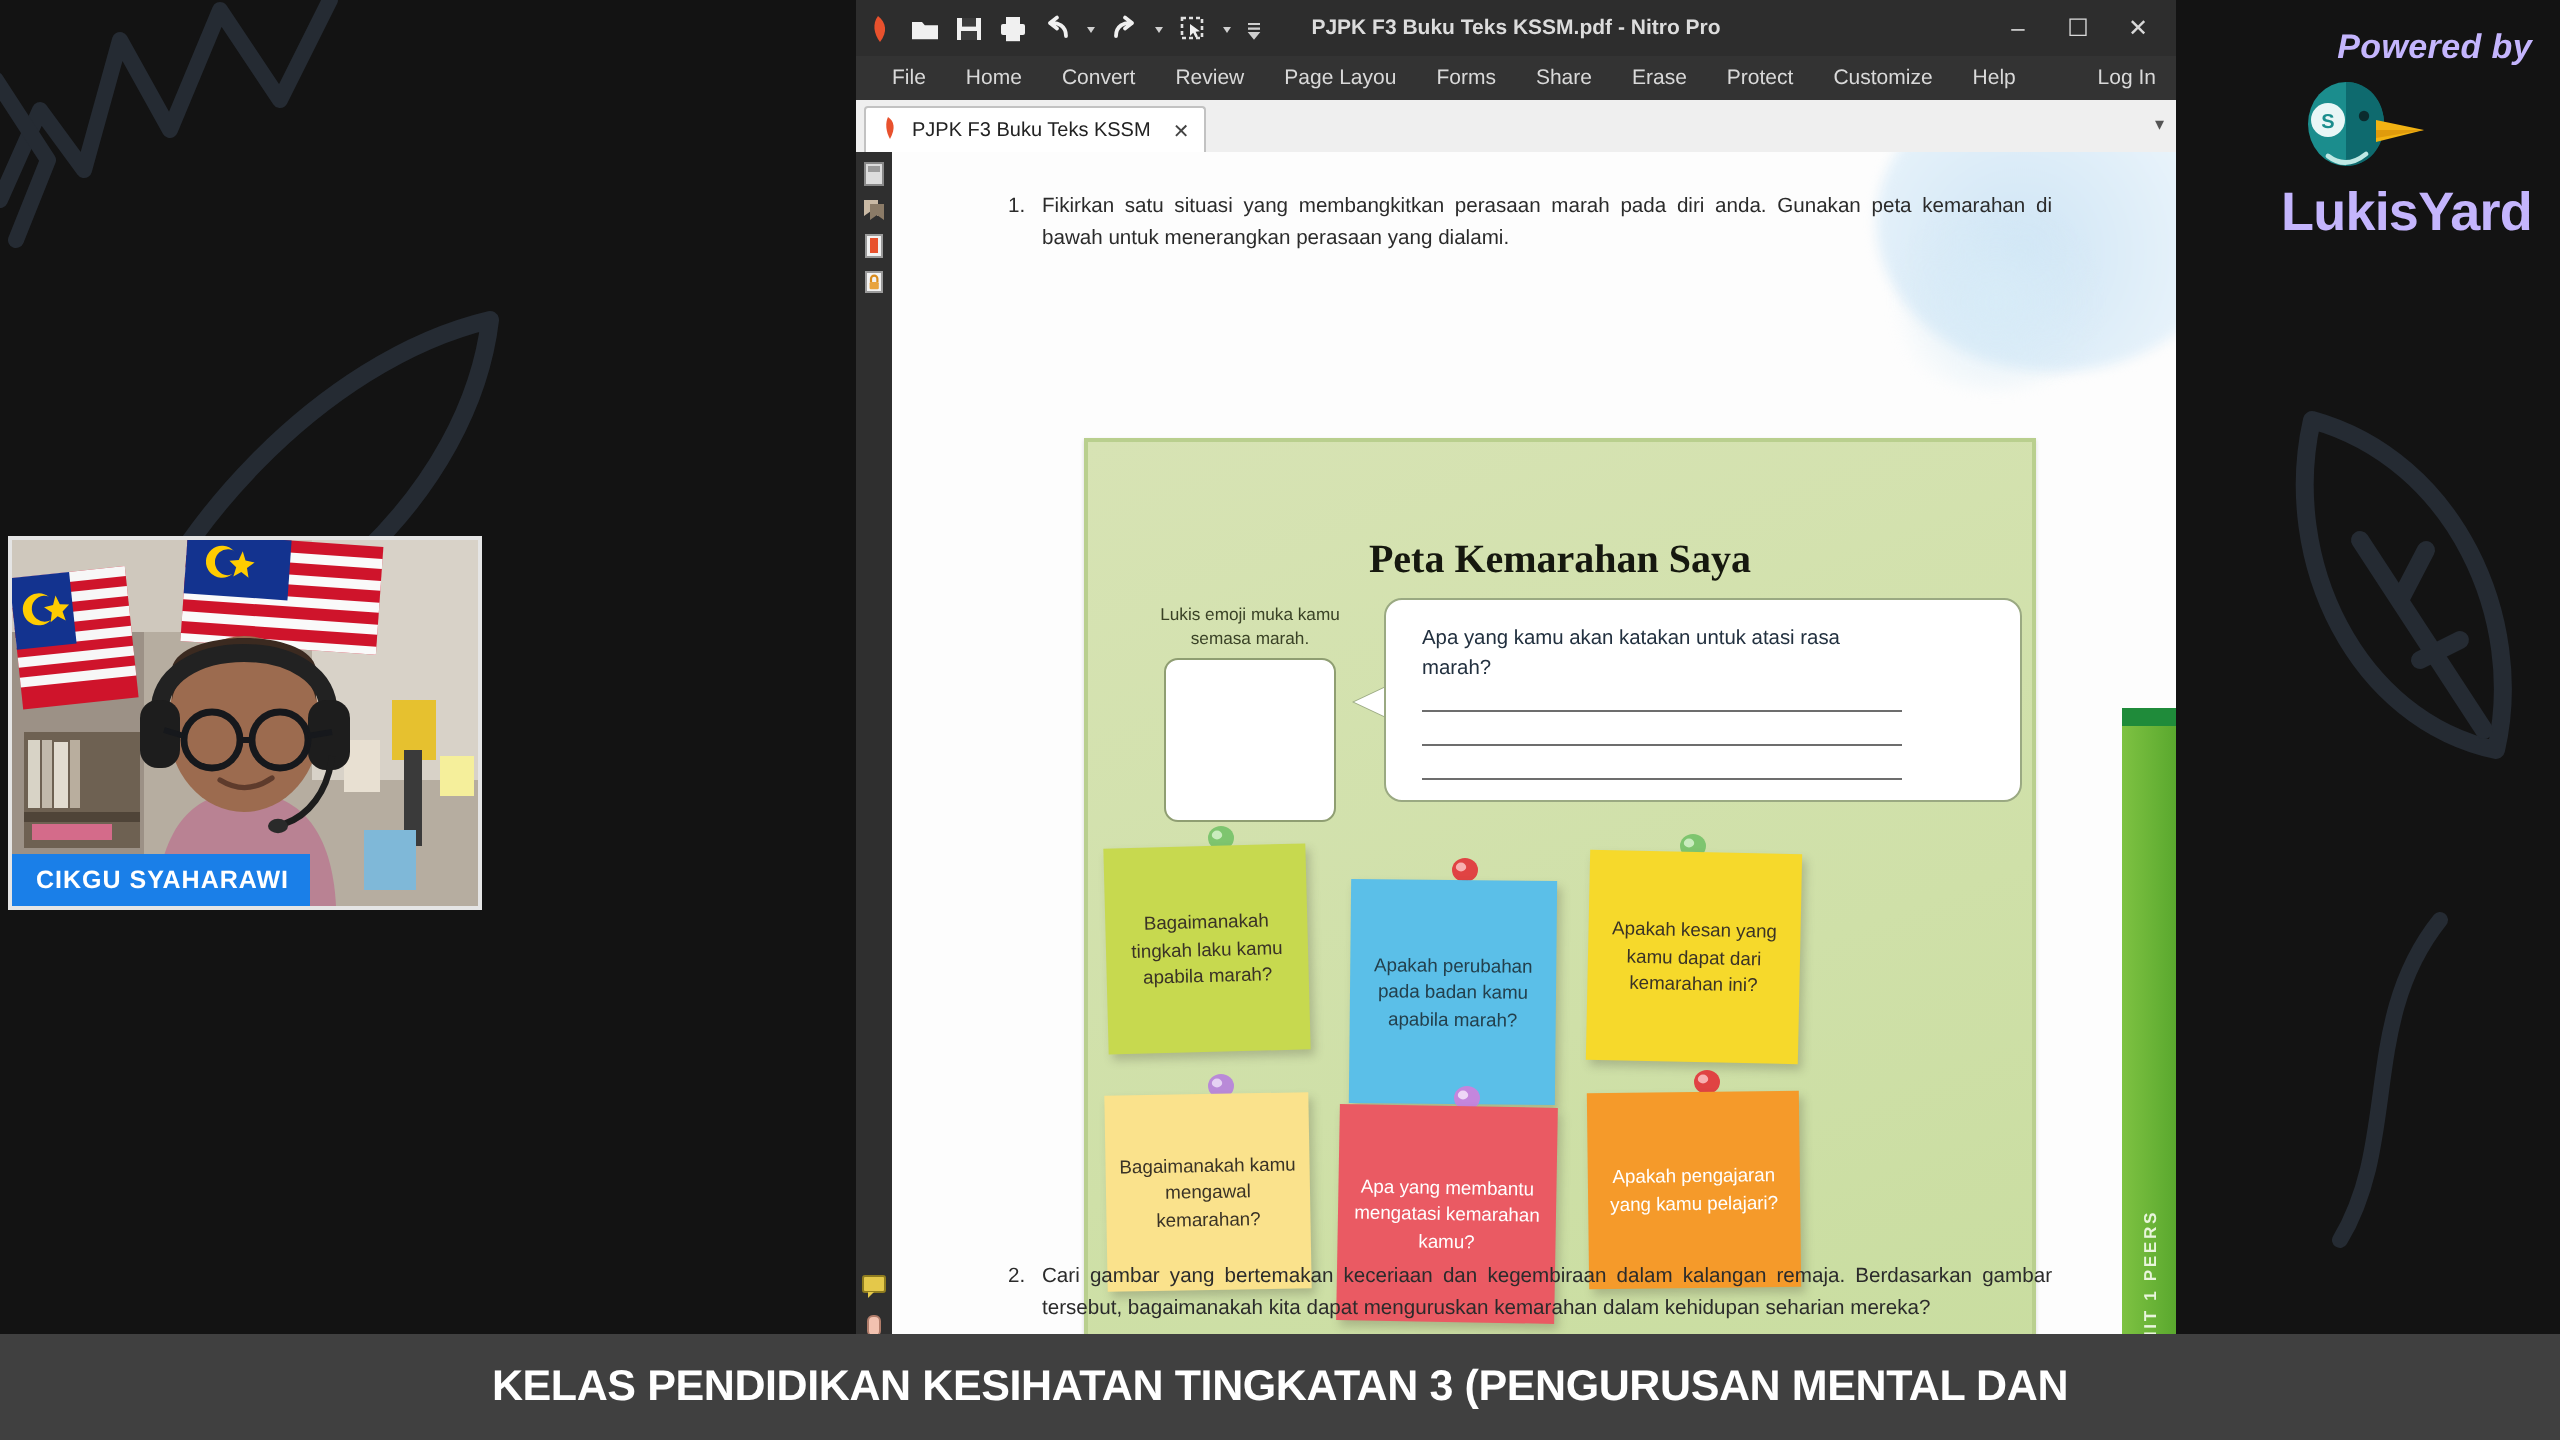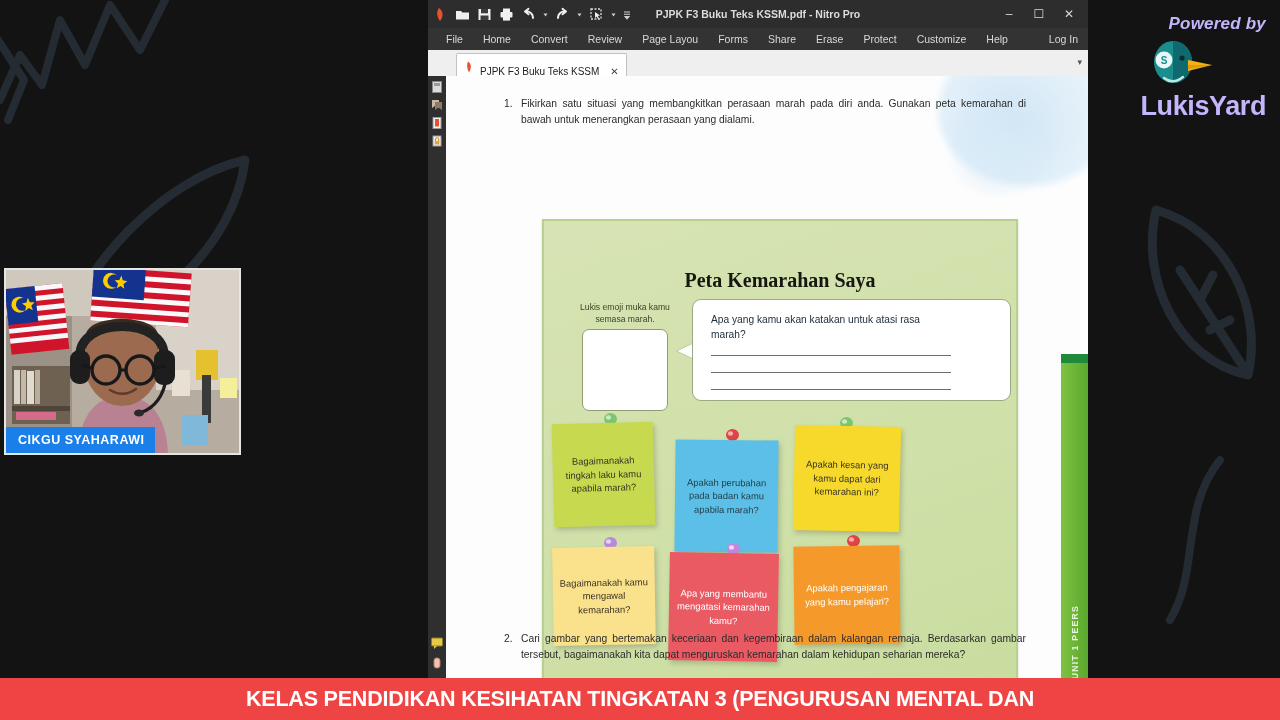--- a/index.html
+++ b/index.html
@@ -31,22 +31,22 @@
   #titlebar{height:28px;background:#2d2d2d;display:flex;align-items:center;position:relative;}
   .qa-icons{display:flex;align-items:center;gap:7px;padding-left:5px;}
   .qi{width:15px;height:15px;position:relative;display:inline-block;}
   #win-title{position:absolute;left:0;right:0;text-align:center;color:#dcdcdc;font-size:10.5px;font-weight:bold;}
   .wbtns{position:absolute;right:4px;display:flex;gap:0px;}
   .wbtn{width:30px;height:26px;display:flex;align-items:center;justify-content:center;color:#d8d8d8;font-size:12px;}
   #menubar{height:22px;background:#333;display:flex;align-items:center;position:relative;padding-left:8px;}
   .menu-item{color:#d9d9d9;font-size:10.5px;padding:0 10px;white-space:nowrap;}
   #login{position:absolute;right:10px;color:#d9d9d9;font-size:10.5px;}
   #tabstrip{height:26px;background:#efefef;position:relative;border-bottom:1px solid #c9c9c9;}
-  #doctab{position:absolute;left:28px;top:3px;height:23px;background:#fff;border:1px solid #c2c2c2;
-     border-bottom:none;display:flex;align-items:flex-end;padding:0 7px;gap:5px;border-radius:2px 2px 0 0;}
+  #doctab{position:absolute;left:4px;top:3px;height:23px;background:#fff;border:1px solid #c2c2c2;
+     border-bottom:none;display:flex;align-items:center;padding:0 7px;gap:5px;border-radius:2px 2px 0 0;}
   #doctab-label{font-size:10px;color:#222;}
   #doctab-close{font-size:10px;color:#444;padding-left:6px;}
   #tab-caret{position:absolute;right:6px;top:7px;color:#555;font-size:9px;}
   #leftrail{position:absolute;left:0;top:76px;width:18px;bottom:0;background:#2f2f2f;}
   .rail-ic{width:14px;height:14px;margin:4px auto;display:block;position:relative;}
 
   #viewport{position:absolute;left:18px;top:76px;right:0;bottom:0;background:#8e8e8e;overflow:hidden;}
   #page{position:absolute;left:0;top:0;right:0;bottom:0;background:#fdfdfd;}
 
   
@@ -82,21 +82,21 @@
      box-shadow:2px 3px 5px rgba(80,80,60,.28);}
   .pin{position:absolute;width:19px;height:21px;}
 
   
   #unittab{position:absolute;right:0;top:278px;width:27px;height:330px;
      background:linear-gradient(90deg,#7ec242,#5aa82e);border-top:9px solid #1f8b3a;}
   #unittab-label{position:absolute;left:50%;bottom:14px;transform:translateX(-50%) rotate(180deg);
      writing-mode:vertical-rl;color:#e9f5dc;font-size:8.6px;font-weight:bold;letter-spacing:1.3px;}
 
   
-  #banner{position:absolute;left:0;bottom:0;width:1280px;height:42px;background:#ef4444;
+  #banner{position:absolute;left:0;bottom:0;width:1280px;height:53px;background:#404040;
      display:flex;align-items:center;justify-content:center;overflow:hidden;}
   #banner-text{color:#fff;font-size:21.5px;font-weight:bold;white-space:nowrap;letter-spacing:-.2px;}
 </style>
 </head>
 <body>
 
 <svg class="bg-deco" style="left:-10px;top:-20px;width:200px;height:190px;" viewBox="0 0 200 190">
   <path class="deco-line" d="M10,120 L30,75 L52,105 L70,40 L95,85 L120,25 L150,70 L175,20"></path>
   <path class="deco-line" d="M8,60 L34,100 L18,140"></path>
 </svg>

